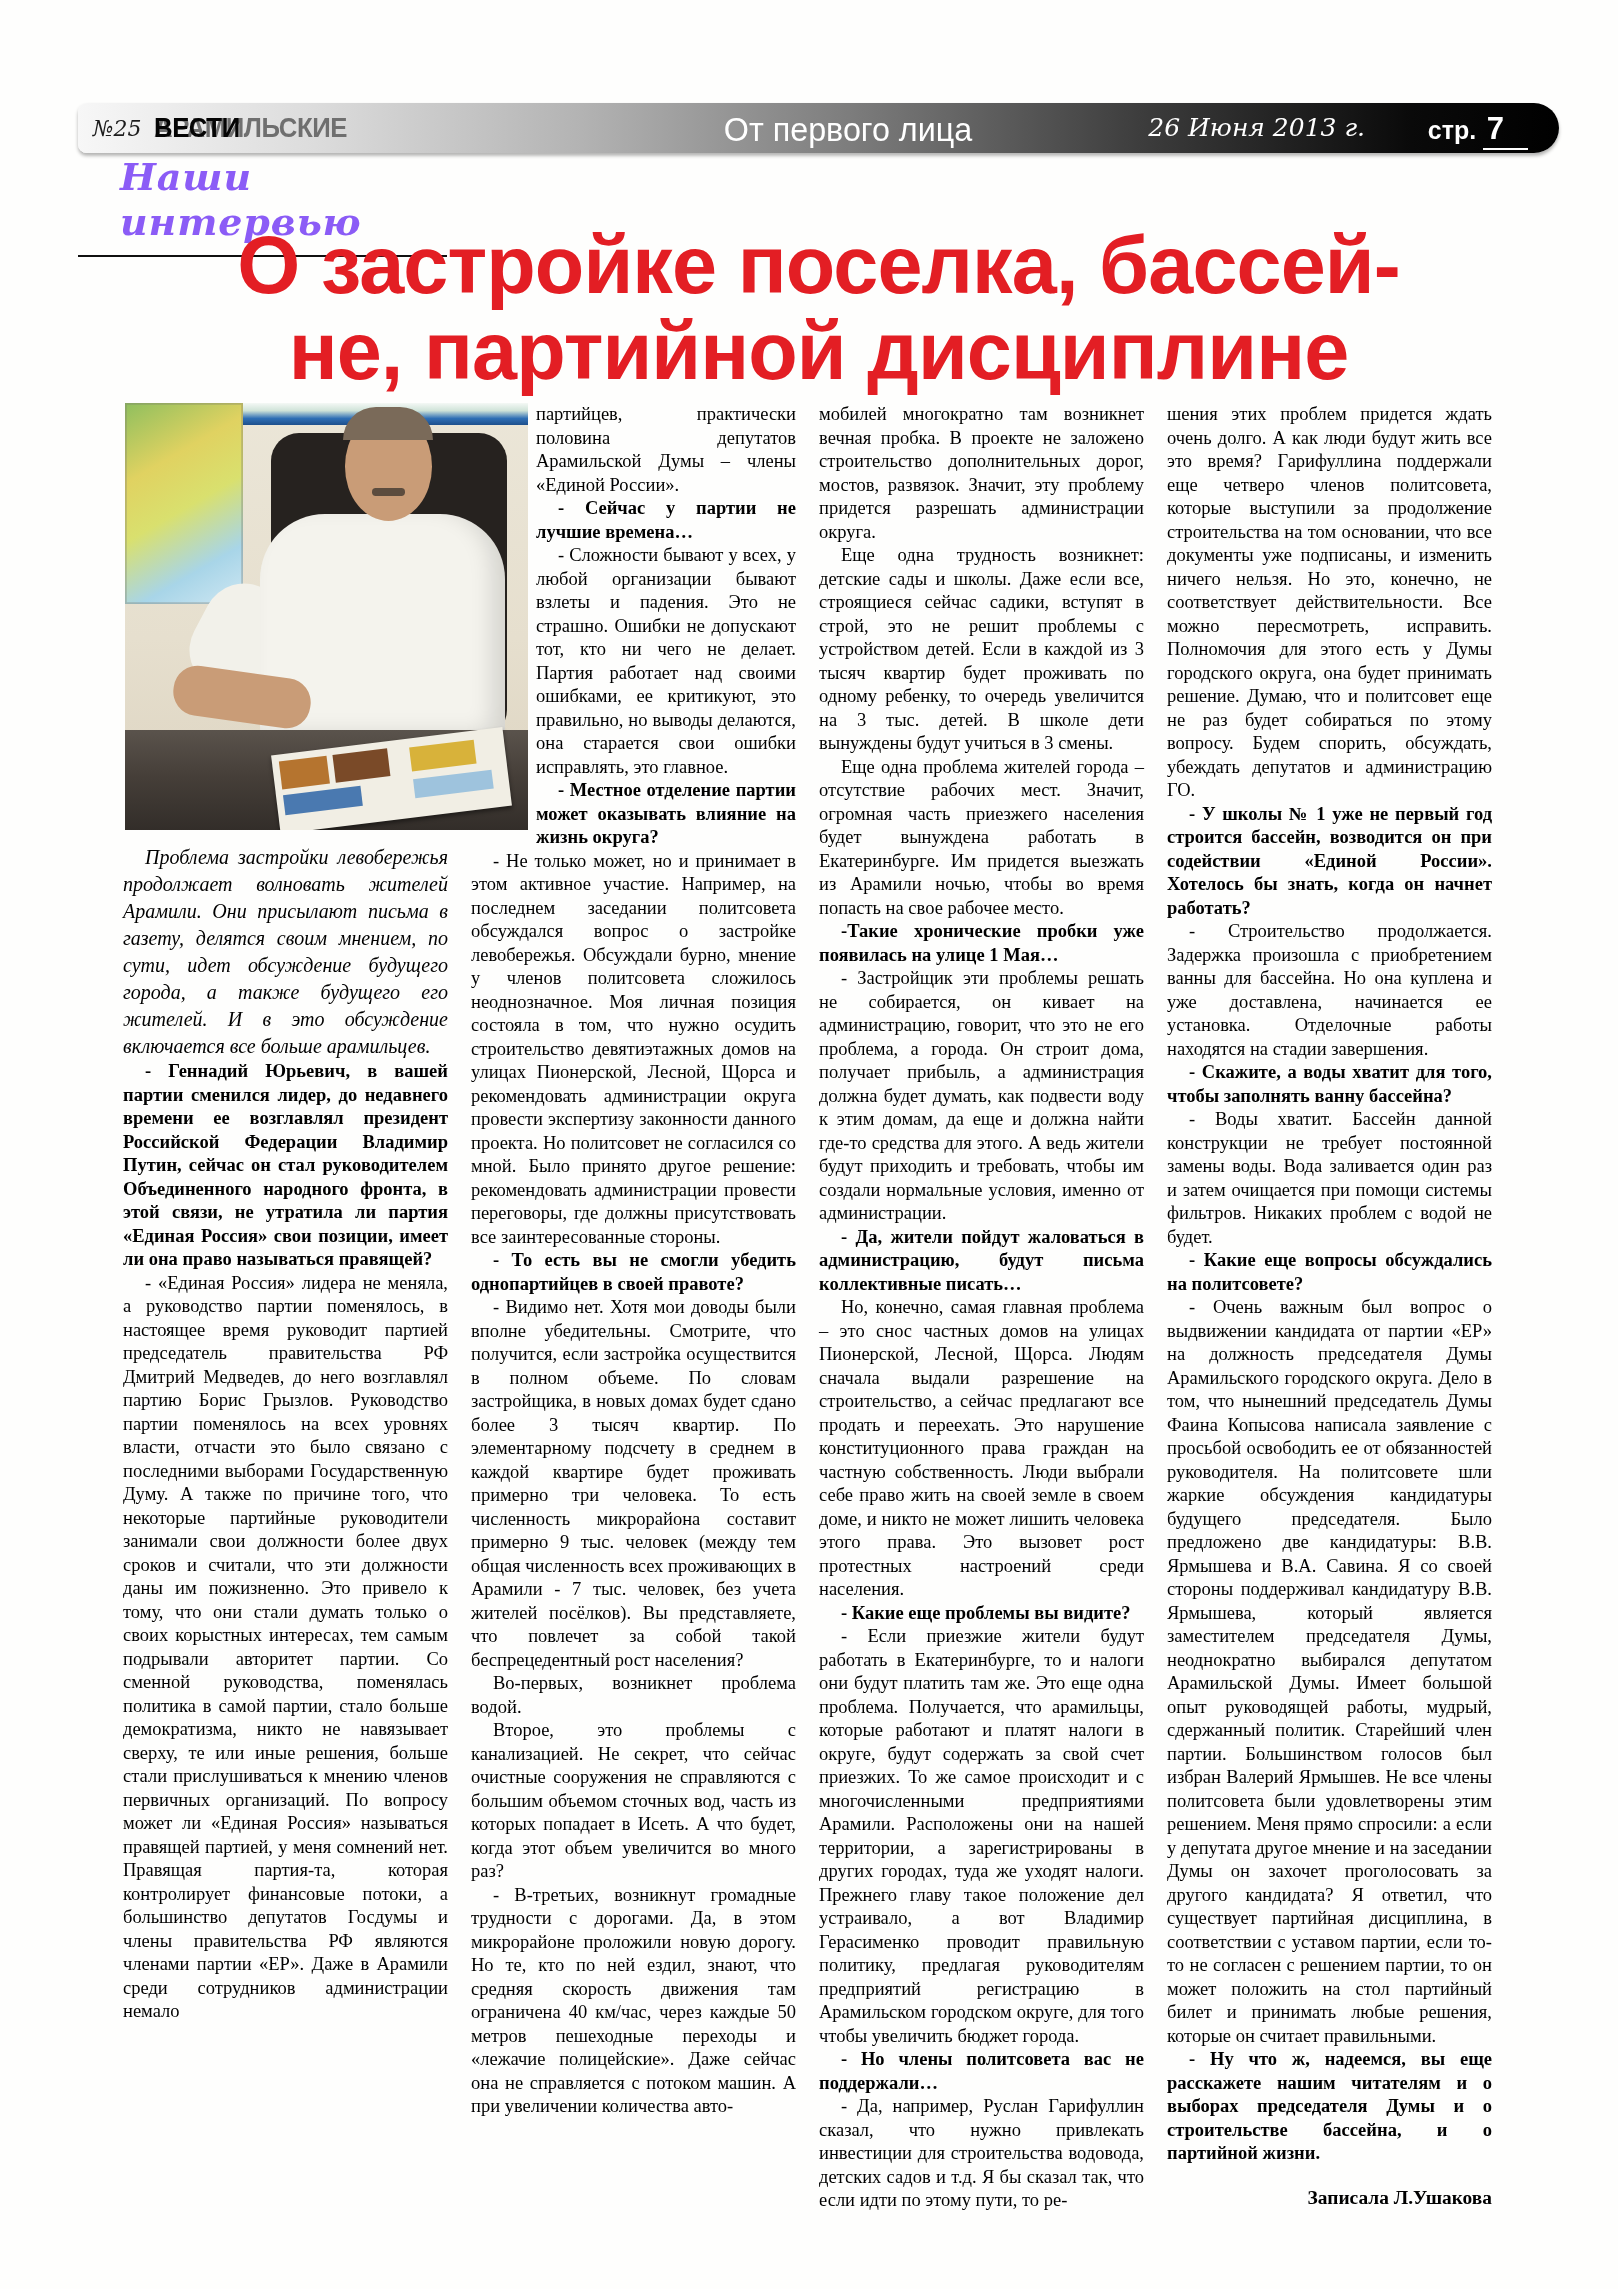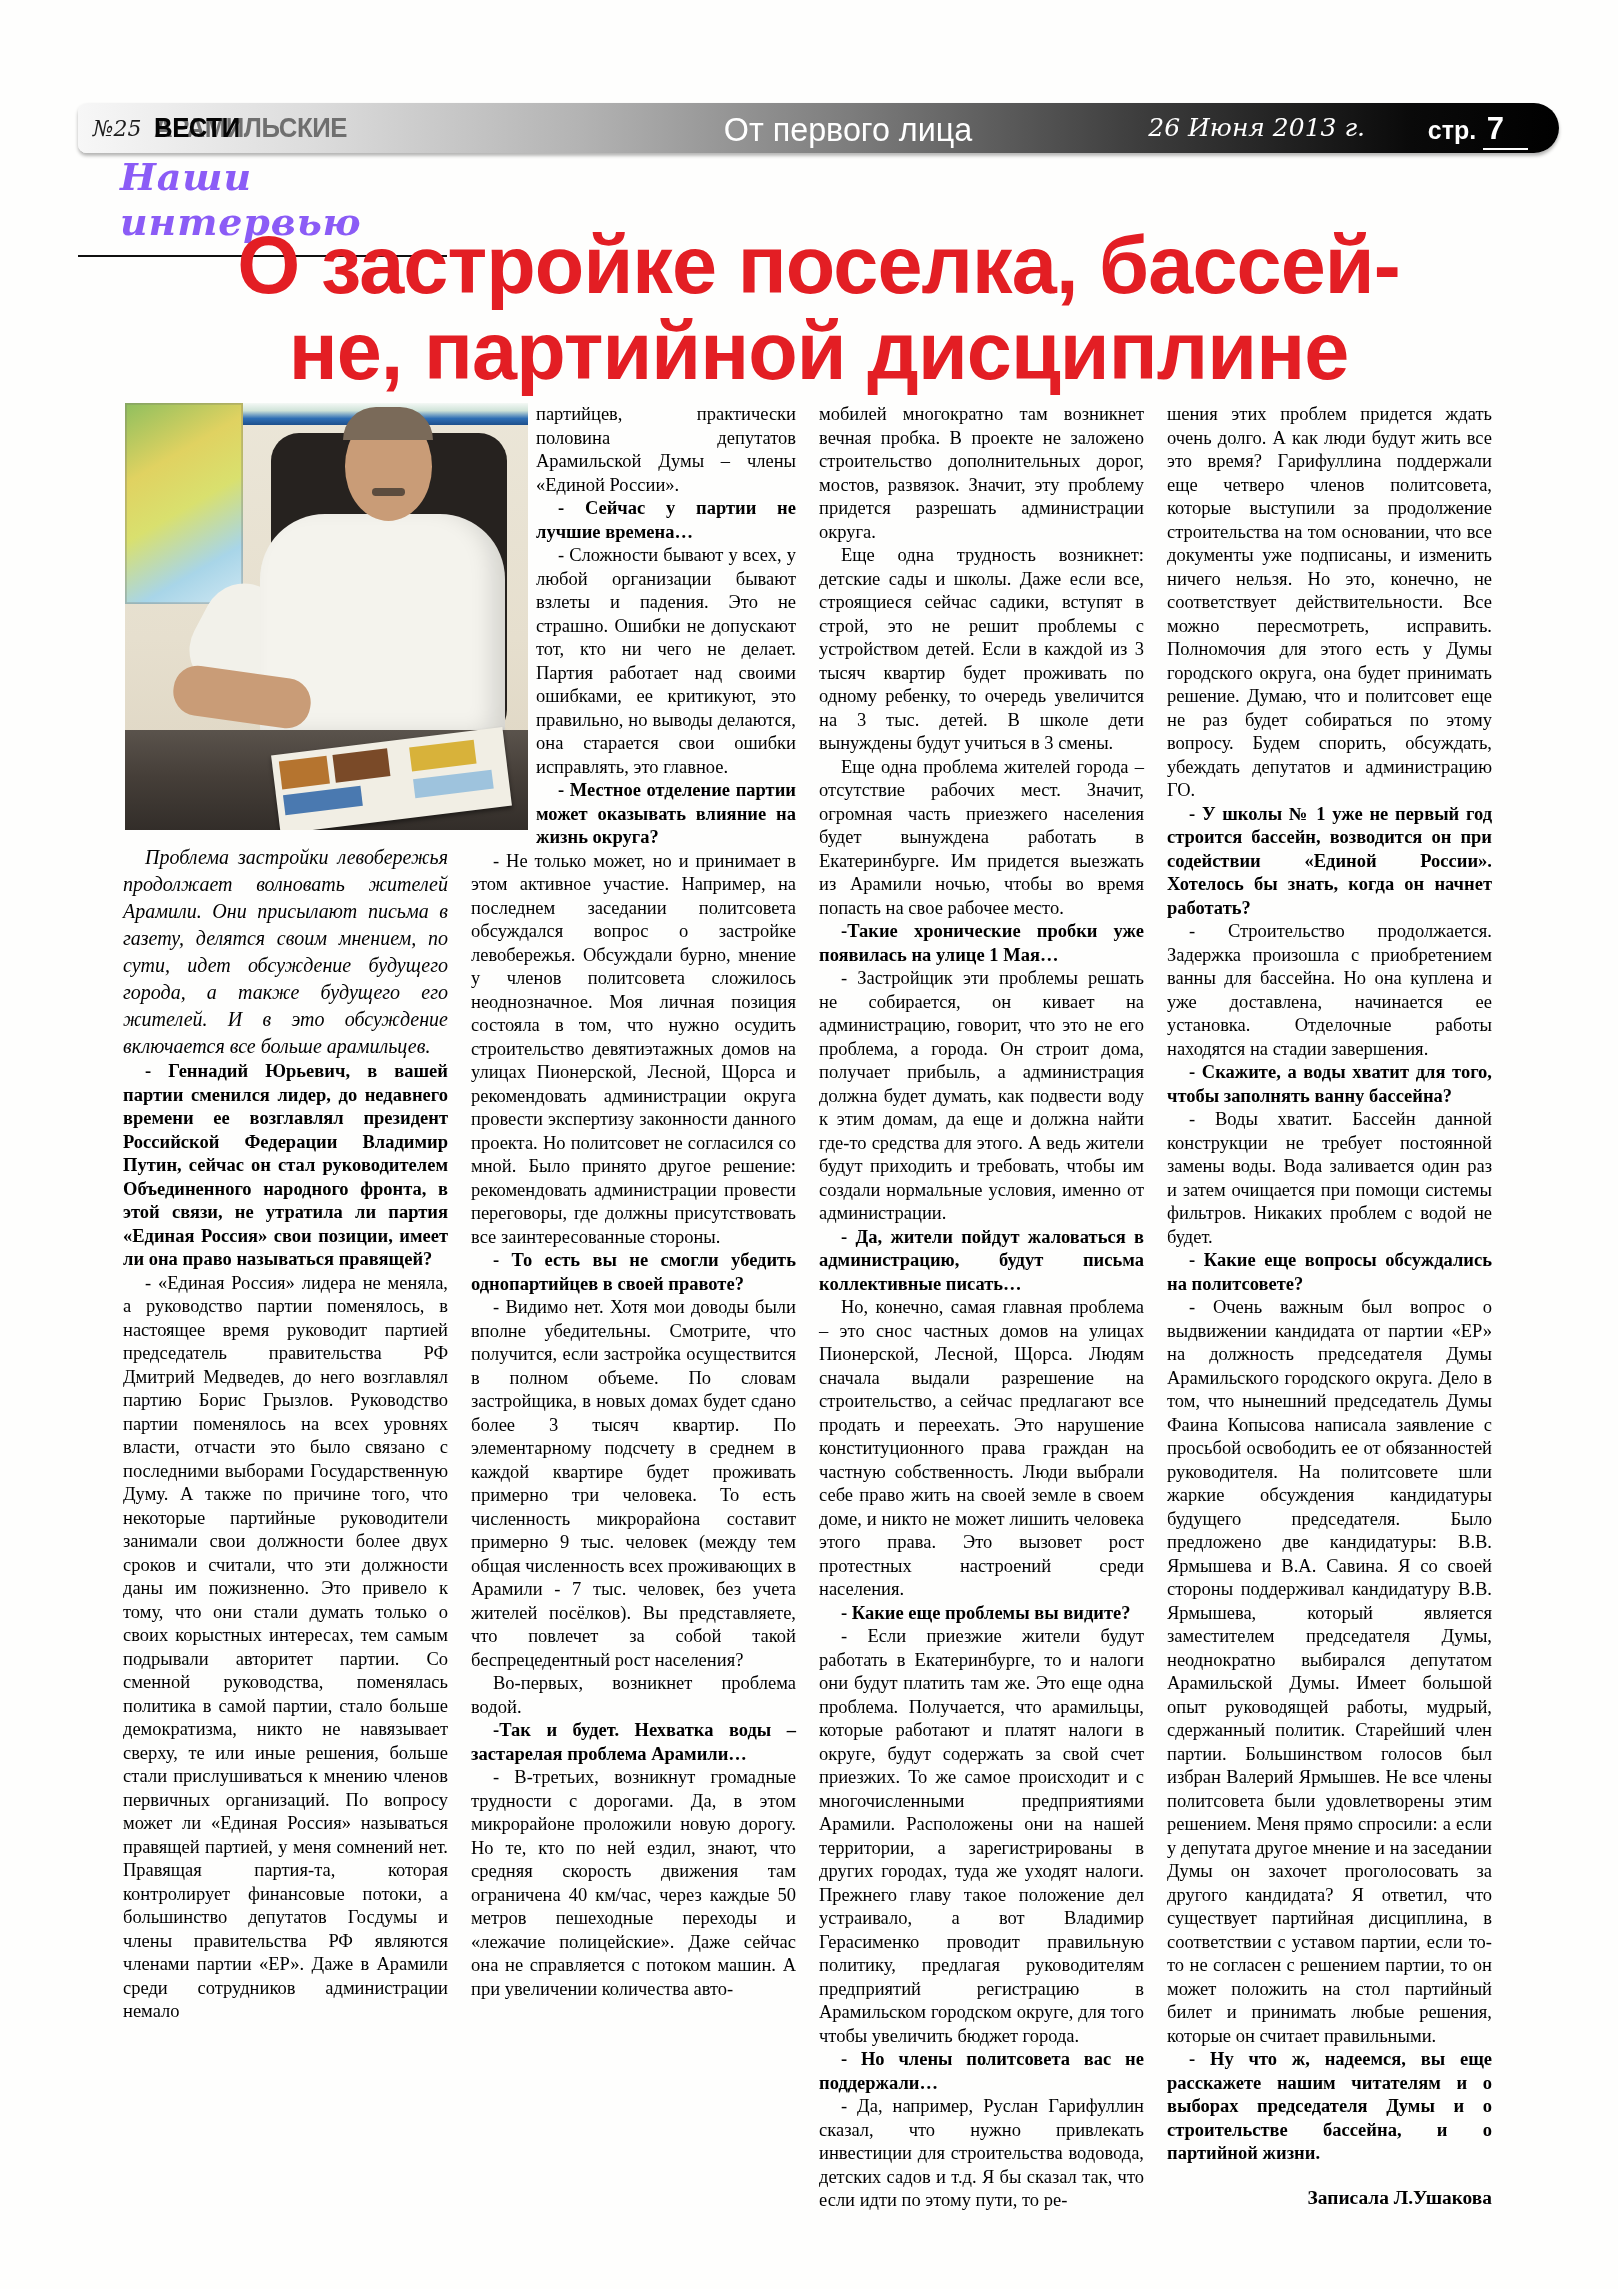--- a/index.html
+++ b/index.html
@@ -132,21 +132,21 @@
 <section class="col col2">
   <div class="photo-spacer"></div>
 <p class="cont">партийцев, практически половина депутатов Арамильской Думы – члены «Единой России».</p>
     <p class="q">- Сейчас у партии не лучшие времена…</p>
     <p class="a">- Сложности бывают у всех, у любой организации бывают взлеты и падения. Это не страшно. Ошибки не допускают тот, кто ни чего не делает. Партия работает над своими ошибками, ее критикуют, это правильно, но выводы делаются, она старается свои ошибки исправлять, это главное.</p>
     <p class="q">- Местное отделение партии может оказывать влияние на жизнь округа?</p>
     <p class="a">- Не только может, но и принимает в этом активное участие. Например, на последнем заседании политсовета обсуждался вопрос о застройке левобережья. Обсуждали бурно, мнение у членов политсовета сложилось неоднозначное. Моя личная позиция состояла в том, что нужно осудить строительство девятиэтажных домов на улицах Пионерской, Лесной, Щорса и рекомендовать администрации округа провести экспертизу законности данного проекта. Но политсовет не согласился со мной. Было принято другое решение: рекомендовать администрации провести переговоры, где должны присутствовать все заинтересованные стороны.</p>
     <p class="q">- То есть вы не смогли убедить однопартийцев в своей правоте?</p>
     <p class="a">- Видимо нет. Хотя мои доводы были вполне убедительны. Смотрите, что получится, если застройка осуществится в полном объеме. По словам застройщика, в новых домах будет сдано более 3 тысяч квартир. По элементарному подсчету в среднем в каждой квартире будет проживать примерно три человека. То есть численность микрорайона составит примерно 9 тыс. человек (между тем общая численность всех проживающих в Арамили - 7 тыс. человек, без учета жителей посёлков). Вы представляете, что повлечет за собой такой беспрецедентный рост населения?</p>
     <p class="p">Во-первых, возникнет проблема водой.</p>
-    <p class="q">-Так и будет. Нехватка воды – застарелая проблема Арамили…</p>
+    <p class="p">Второе, это проблемы с канализацией. Не секрет, что сейчас очистные сооружения не справляются с большим объемом сточных вод, часть из которых попадает в Исеть. А что будет, когда этот объем увеличится во много раз?</p>
     <p class="a">- В-третьих, возникнут громадные трудности с дорогами. Да, в этом микрорайоне проложили новую дорогу. Но те, кто по ней ездил, знают, что средняя скорость движения там ограничена 40 км/час, через каждые 50 метров пешеходные переходы и «лежачие полицейские». Даже сейчас она не справляется с потоком машин. А при увеличении количества авто-</p>
   </section>
 <section class="col col3">
     <p class="cont">мобилей многократно там возникнет вечная пробка. В проекте не заложено строительство дополнительных дорог, мостов, развязок. Значит, эту проблему придется разрешать администрации округа.</p>
     <p class="p">Еще одна трудность возникнет: детские сады и школы. Даже если все, строящиеся сейчас садики, вступят в строй, это не решит проблемы с устройством детей. Если в каждой из 3 тысяч квартир будет проживать по одному ребенку, то очередь увеличится на 3 тыс. детей. В школе дети вынуждены будут учиться в 3 смены.</p>
     <p class="p">Еще одна проблема жителей города – отсутствие рабочих мест. Значит, огромная часть приезжего населения будет вынуждена работать в Екатеринбурге. Им придется выезжать из Арамили ночью, чтобы во время попасть на свое рабочее место.</p>
     <p class="q">-Такие хронические пробки уже появилась на улице 1 Мая…</p>
     <p class="a">- Застройщик эти проблемы решать не собирается, он кивает на администрацию, говорит, что это не его проблема, а города. Он строит дома, получает прибыль, а администрация должна будет думать, как подвести воду к этим домам, да еще и должна найти где-то средства для этого. А ведь жители будут приходить и требовать, чтобы им создали нормальные условия, именно от администрации.</p>
     <p class="q">- Да, жители пойдут жаловаться в администрацию, будут письма коллективные писать…</p>
     <p class="a">Но, конечно, самая главная проблема – это снос частных домов на улицах Пионерской, Лесной, Щорса. Людям сначала выдали разрешение на строительство, а сейчас предлагают все продать и переехать. Это нарушение конституционного права граждан на частную собственность. Люди выбрали себе право жить на своей земле в своем доме, и никто не может лишить человека этого права. Это вызовет рост протестных настроений среди населения.</p>

